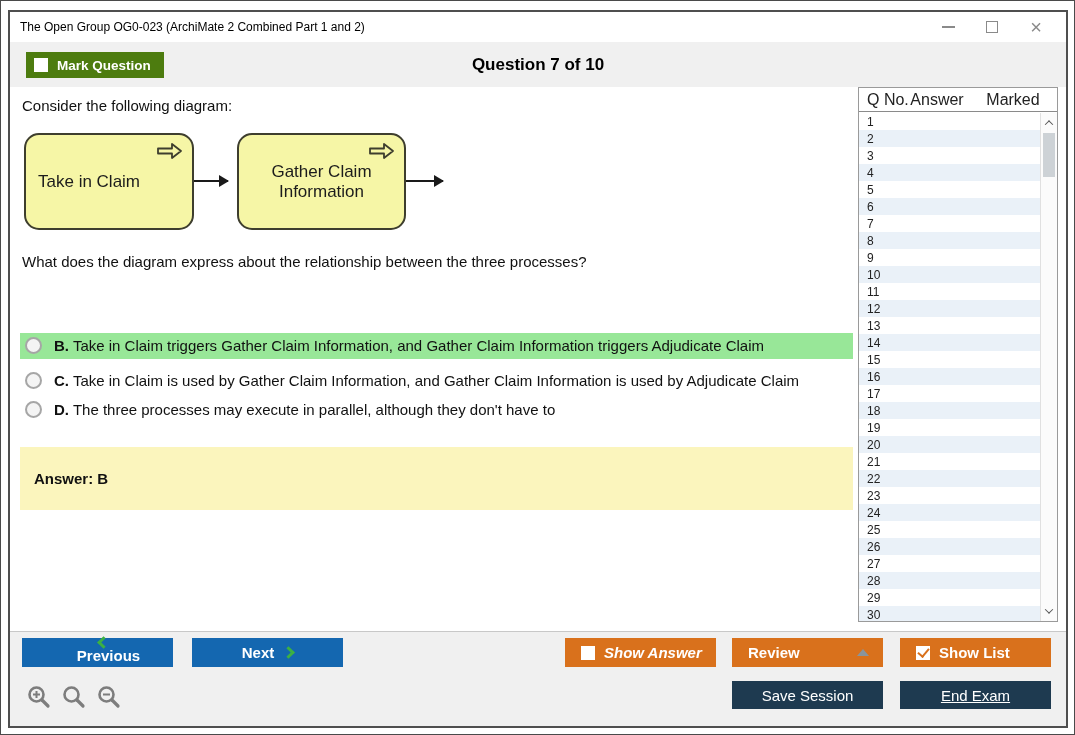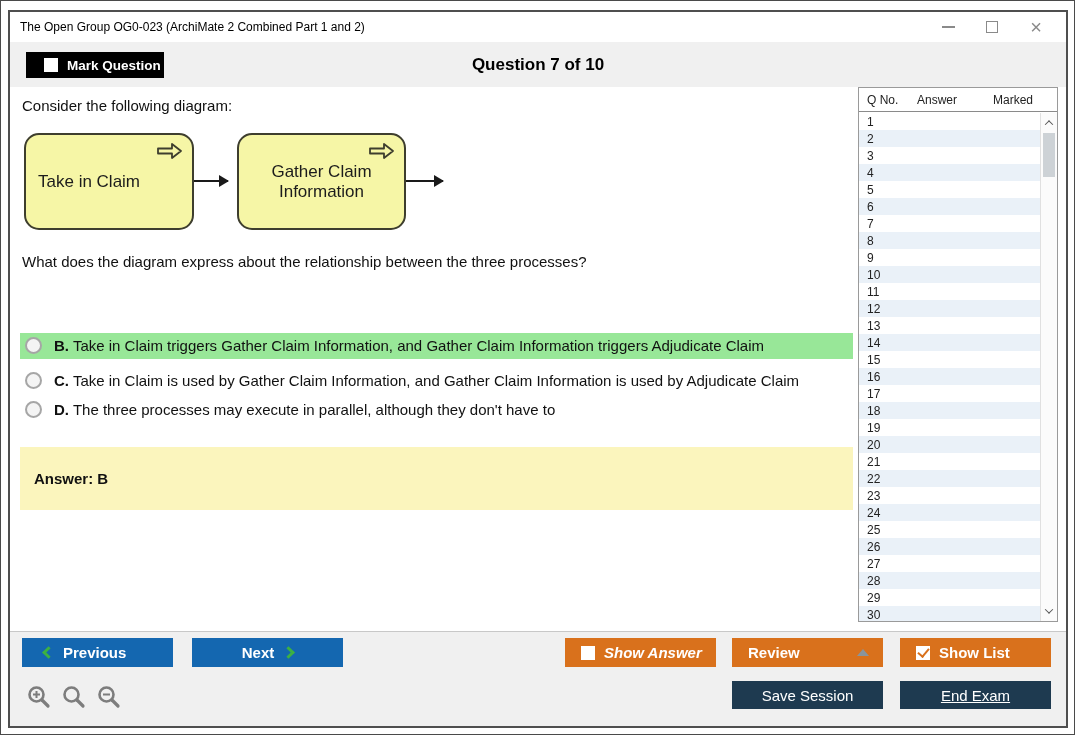--- a/index.html
+++ b/index.html
@@ -17,23 +17,23 @@
   .controls { position:absolute; right:8px; top:0; height:30px; display:flex; }
   .ctrl { width:44px; height:30px; display:flex; align-items:center; justify-content:center; cursor:default; }
   .min-glyph { width:13px; height:2px; background:#8a8a8a; }
   .max-glyph { width:12px; height:12px; border:1px solid #8a8a8a; }
   .close-glyph { font-size:20px; color:#8a8a8a; line-height:1; }
 
   
   .header { position:absolute; left:0; top:30px; right:0; height:45px; background:#f0f0f0; }
   .qcounter { position:absolute; left:0; right:0; top:0; height:45px; display:flex;
               align-items:center; justify-content:center; font-size:17px; font-weight:bold; color:#000; }
-  .mark-btn { position:absolute; left:16px; top:10px; width:138px; height:26px; background:#000000;
+  .mark-btn { position:absolute; left:16px; top:10px; width:138px; height:26px; background:#4d7c0f;
               color:#fff; font-weight:bold; font-size:13.5px; display:flex; align-items:center;
-              padding-left:18px; cursor:pointer; }
+              padding-left:8px; cursor:pointer; }
   .cb { width:14px; height:14px; background:#fff; margin-right:9px; flex:0 0 auto; position:relative; }
   .cb.checked::after { content:""; position:absolute; left:3.5px; top:0.5px; width:5px; height:9px;
               border-right:2.5px solid #d9711c; border-bottom:2.5px solid #d9711c; transform:rotate(40deg); }
 
   
   .content { position:absolute; left:0; top:75px; right:0; height:544px; background:#fff; }
   .intro { position:absolute; left:12px; top:10px; font-size:15px; }
   .prompt { position:absolute; left:12px; top:166px; font-size:15px; }
 
   
@@ -60,21 +60,21 @@
            margin:1px 12px 0 0; flex:0 0 auto; }
   .opt-text { max-width:782px; }
   .opt-letter { font-weight:bold; }
 
   .answer-box { position:absolute; left:10px; top:360px; width:833px; height:63px; background:#fbf5bd;
                 display:flex; align-items:center; padding-left:14px; font-size:15px; font-weight:bold; }
 
   
   .qpanel { position:absolute; left:848px; top:0; width:200px; height:535px; border:1px solid #9a9a9a;
             background:#fff; }
-  .qpanel-header { position:relative; height:24px; border-bottom:1px solid #8a8a8a; font-size:12px; color:#222; }
+  .qpanel-header { position:relative; height:24px; border-bottom:1px solid #8a8a8a; font-size:16px; color:#222; }
   .ph { position:absolute; top:0; height:24px; display:flex; align-items:center; }
   .ph-qno { left:8px; }
   .ph-answer { left:48px; width:60px; justify-content:center; }
   .ph-marked { left:124px; width:60px; justify-content:center; }
   .qrows { position:absolute; left:0; top:25px; bottom:0; width:181px; overflow:hidden; }
   .qrow { height:17px; display:flex; align-items:center; padding-left:8px; font-size:12px; color:#222;
           cursor:pointer; }
   .qrow.alt { background:#eaf1f8; }
   .vscroll { position:absolute; right:0; top:25px; bottom:0; width:17px; background:#fbfbfb;
              border-left:1px solid #e0e0e0; }
@@ -87,21 +87,21 @@
   .sthumb { position:absolute; left:2px; top:20px; width:12px; height:44px; background:#cdd2d6; }
 
   
   .footer { position:absolute; left:0; right:0; bottom:0; height:95px; background:#f0f0f0;
             border-top:1px solid #c8c8c8; }
   .btn { position:absolute; height:29px; color:#fff; font-size:15px; font-weight:bold; display:flex;
          align-items:center; cursor:pointer; }
   .blue { background:#1467b0; }
   .orange { background:#d9711c; }
   .navy { background:#1e3a50; font-weight:normal; justify-content:center; height:28px; }
-  .btn-prev { left:12px; top:6px; width:151px; padding-left:22px; }
+  .btn-prev { left:12px; top:6px; width:151px; padding-left:22px;flex-direction:column; }
   .btn-next { left:182px; top:6px; width:151px; justify-content:center; }
   .btn-show-answer { left:555px; top:6px; width:151px; padding-left:16px;font-style:italic; }
   .btn-review { left:722px; top:6px; width:151px; padding-left:16px; }
   .btn-show-list { left:890px; top:6px; width:151px; padding-left:16px; }
   .btn-save { left:722px; top:49px; width:151px; }
   .btn-end { left:890px; top:49px; width:151px;text-decoration:underline; }
   .chev { width:9px; height:9px; border-right:3px solid #3cb043; border-bottom:3px solid #3cb043;
           flex:0 0 auto; }
   .chev.left { transform:rotate(135deg); margin-right:10px; }
   .chev.right { transform:rotate(-45deg); margin-left:10px; }

